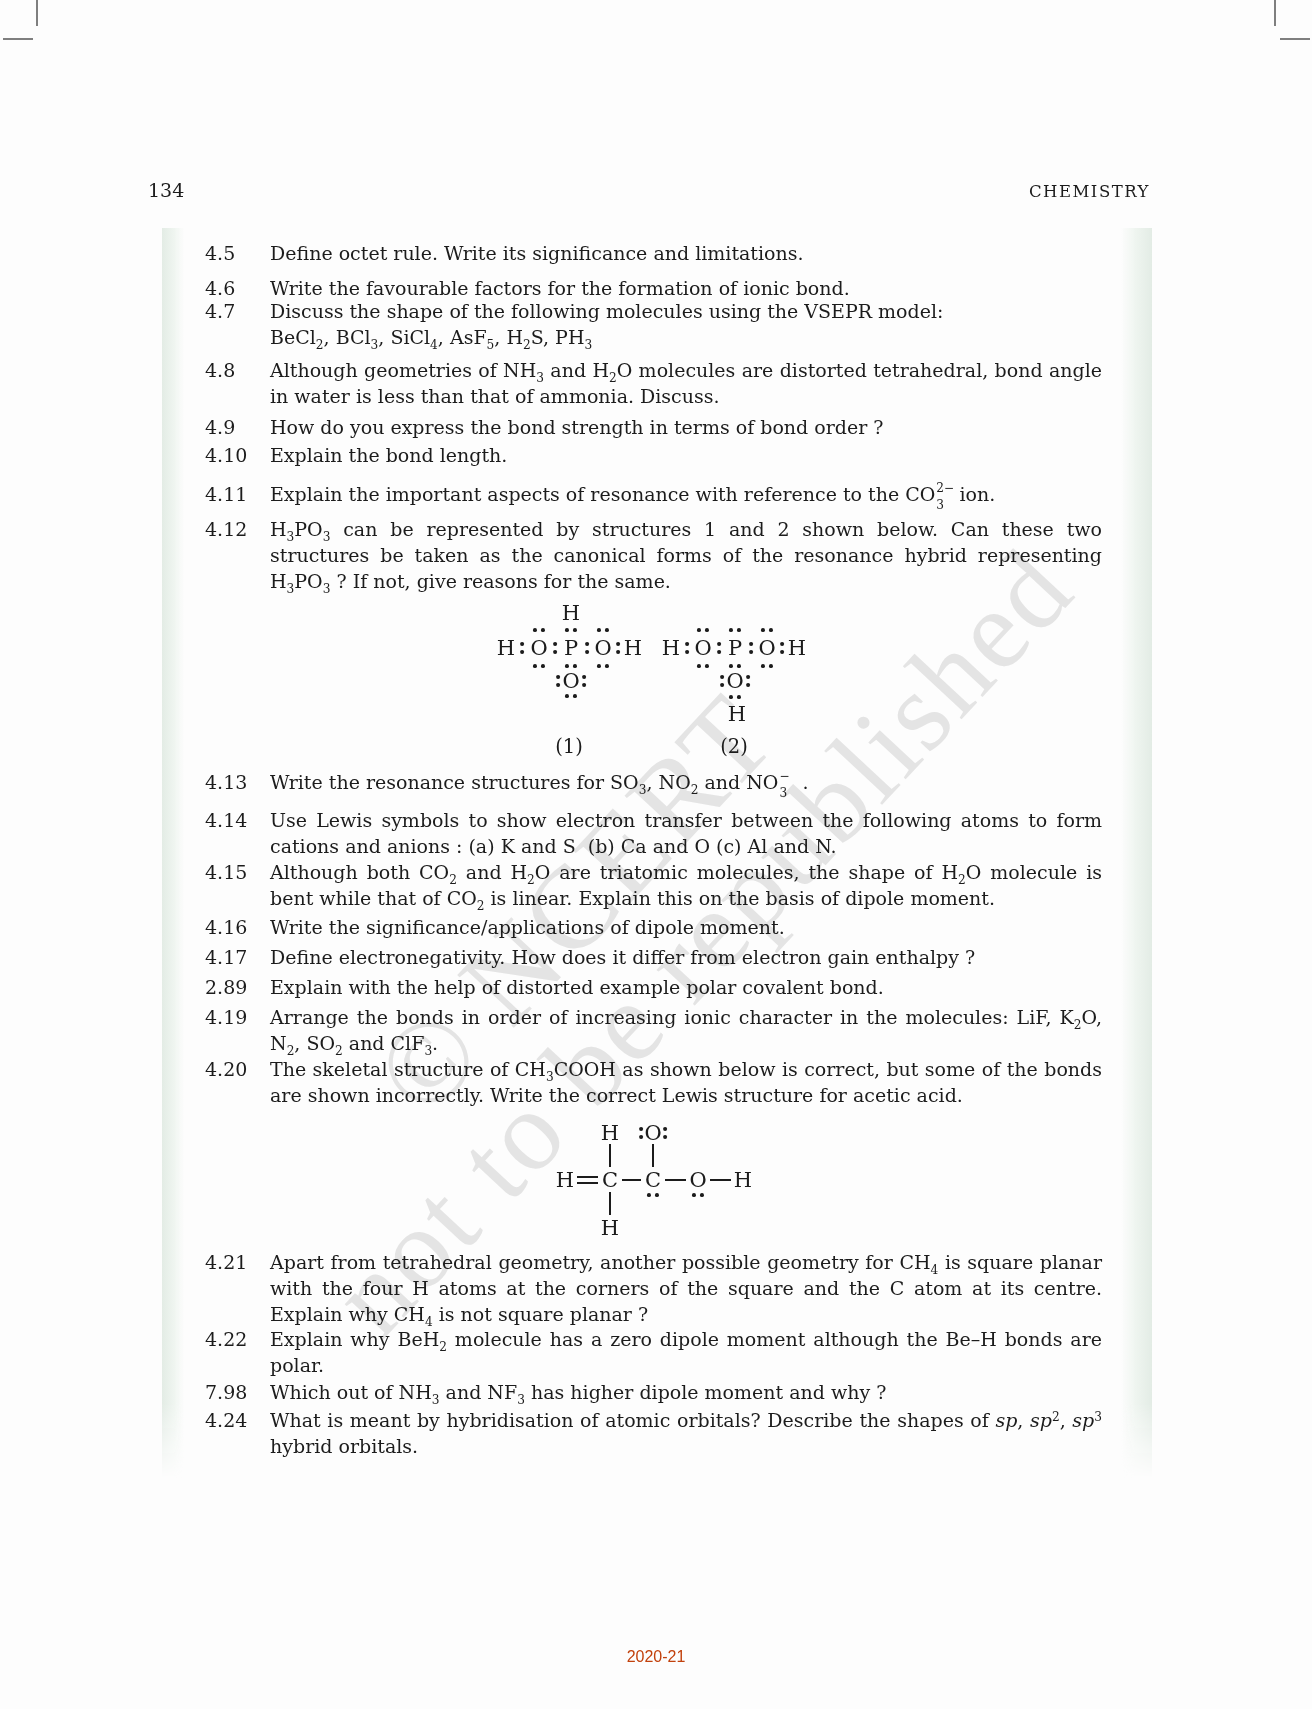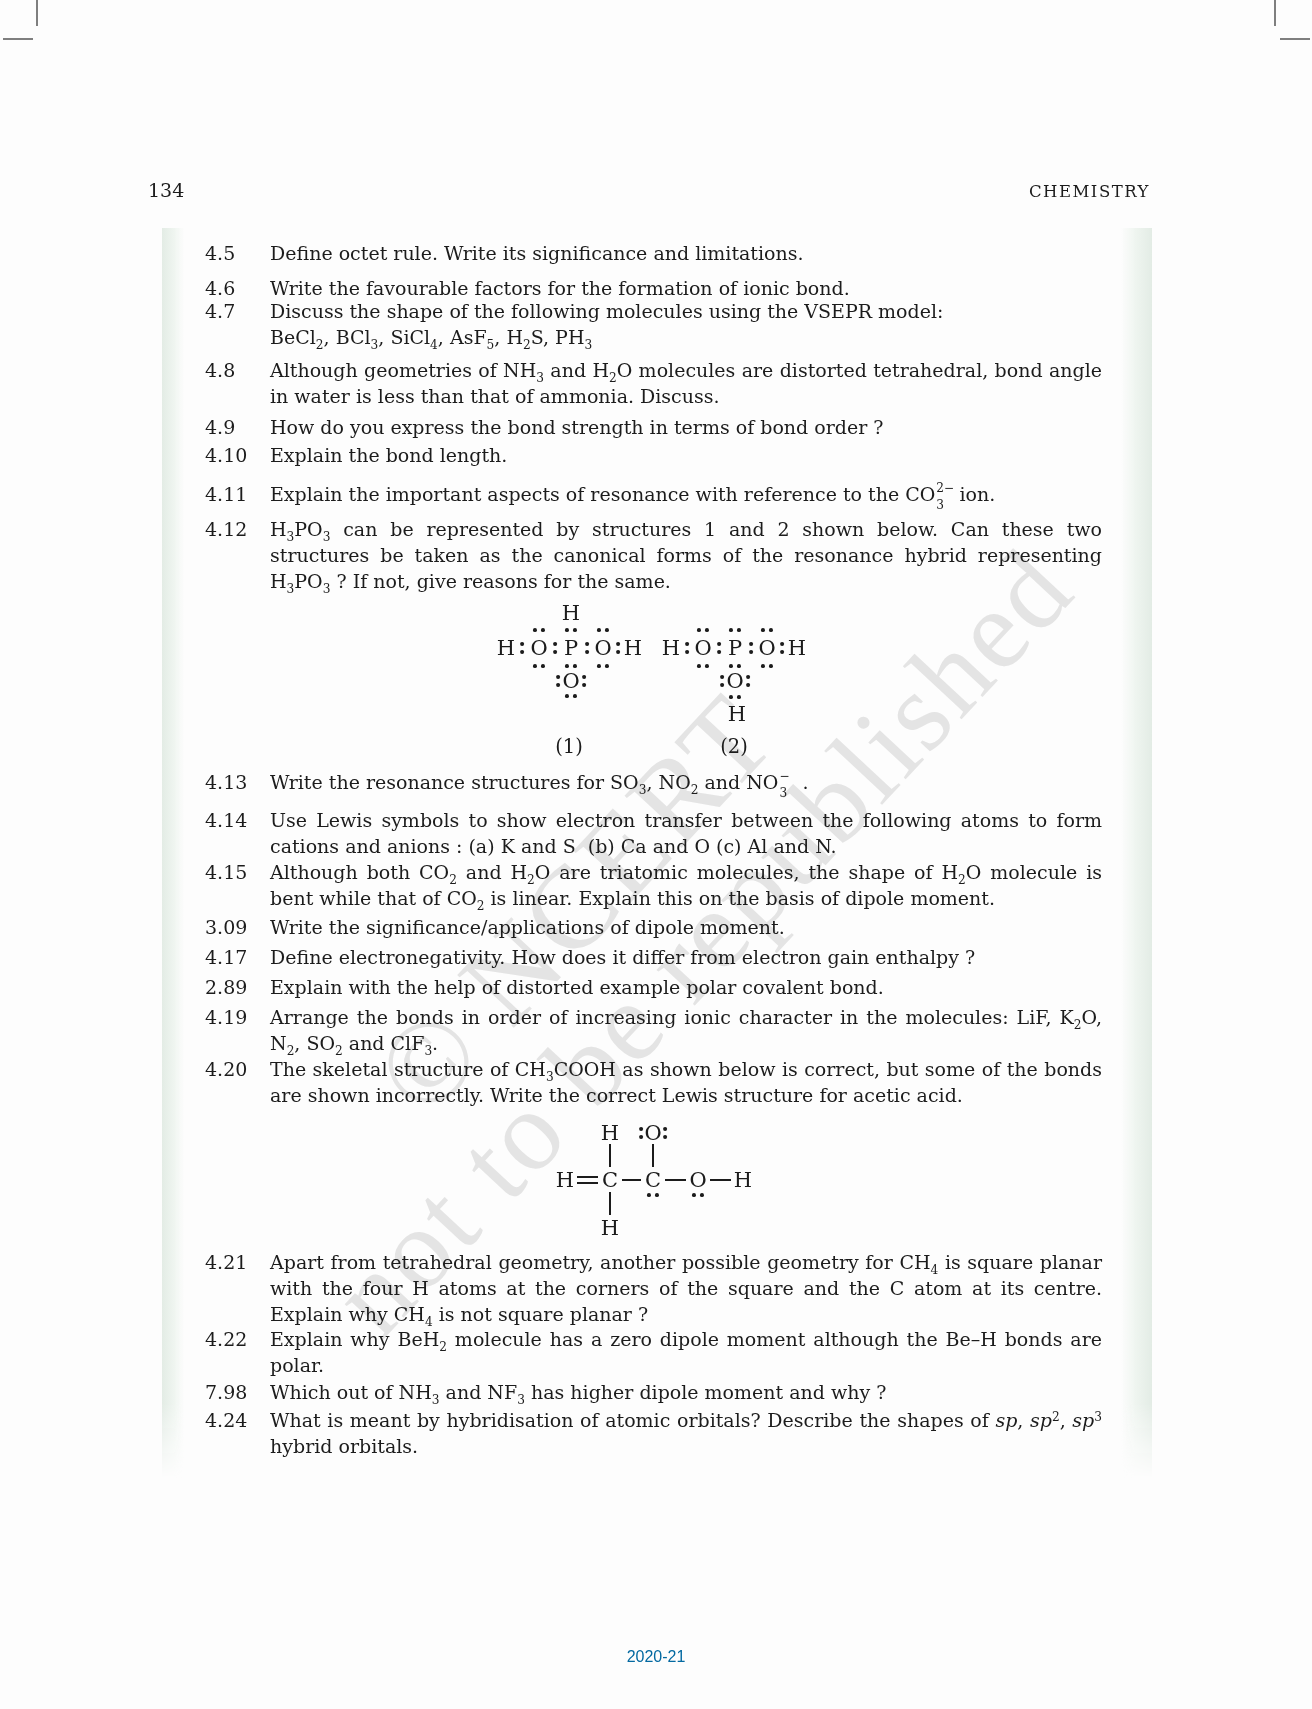--- a/index.html
+++ b/index.html
@@ -23,21 +23,21 @@
   
   .wm{position:absolute;font-family:"Liberation Serif",serif;color:var(--watermark);
       white-space:nowrap;z-index:0;letter-spacing:3px;}
   #wm1{left:575px;top:905px;font-size:118px;transform:translate(-50%,-50%) rotate(-47deg);}
   #wm2{left:702px;top:942px;font-size:114px;transform:translate(-50%,-50%) rotate(-47deg);}
 
   
   #page-num{position:absolute;left:148px;top:179px;font-size:19px;z-index:2;}
   #header-title{position:absolute;right:162px;top:182px;font-size:16.5px;letter-spacing:1.5px;z-index:2;}
   #footer{position:absolute;left:0;top:1648px;width:100%;text-align:center;
-          font-family:"Liberation Sans",sans-serif;font-size:16px;color:#0369a1;z-index:2;}
+          font-family:"Liberation Sans",sans-serif;font-size:16px;color:#c2410c;z-index:2;}
 
   
   .q{position:absolute;left:205px;width:897px;font-size:19px;line-height:26px;z-index:2;}
   .q .qn{position:absolute;left:0;top:0;}
   .q .qt{margin-left:65px;text-align:justify;}
   sub{font-size:64%;vertical-align:-0.4em;line-height:0;}
   sup{font-size:64%;vertical-align:0.5em;line-height:0;}
   .stk{position:relative;display:inline-block;width:0.95em;}
   .stk sup{position:absolute;left:1px;top:-1.05em;}
   .stk sub{position:absolute;left:1px;top:0.35em;}
@@ -110,21 +110,21 @@
     </div>
   <div class="q" style="top:807px">
       <span class="qn">4.14</span>
       <div class="qt">Use Lewis symbols to show electron transfer between the following atoms to form cations and anions : (a) K and S&nbsp; (b) Ca and O (c) Al and N.</div>
     </div>
   <div class="q" style="top:859px">
       <span class="qn">4.15</span>
       <div class="qt">Although both CO<sub>2</sub> and H<sub>2</sub>O are triatomic molecules, the shape of H<sub>2</sub>O molecule is bent while that of CO<sub>2</sub> is linear. Explain this on the basis of dipole moment.</div>
     </div>
   <div class="q" style="top:914px">
-      <span class="qn">3.09</span>
+      <span class="qn">4.16</span>
       <div class="qt">Write the significance/applications of dipole moment.</div>
     </div>
   <div class="q" style="top:944px">
       <span class="qn">4.17</span>
       <div class="qt">Define electronegativity. How does it differ from electron gain enthalpy ?</div>
     </div>
   <div class="q" style="top:974px">
       <span class="qn">2.89</span>
       <div class="qt">Explain with the help of distorted example polar covalent bond.</div>
     </div>

